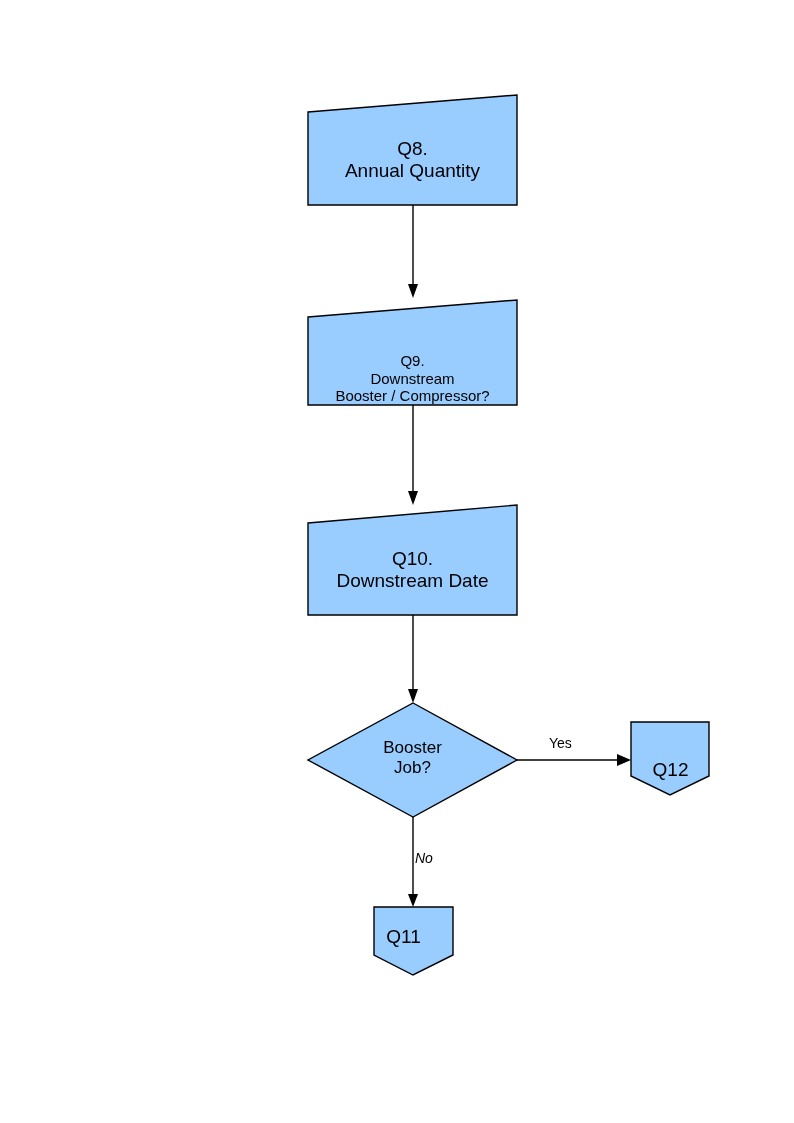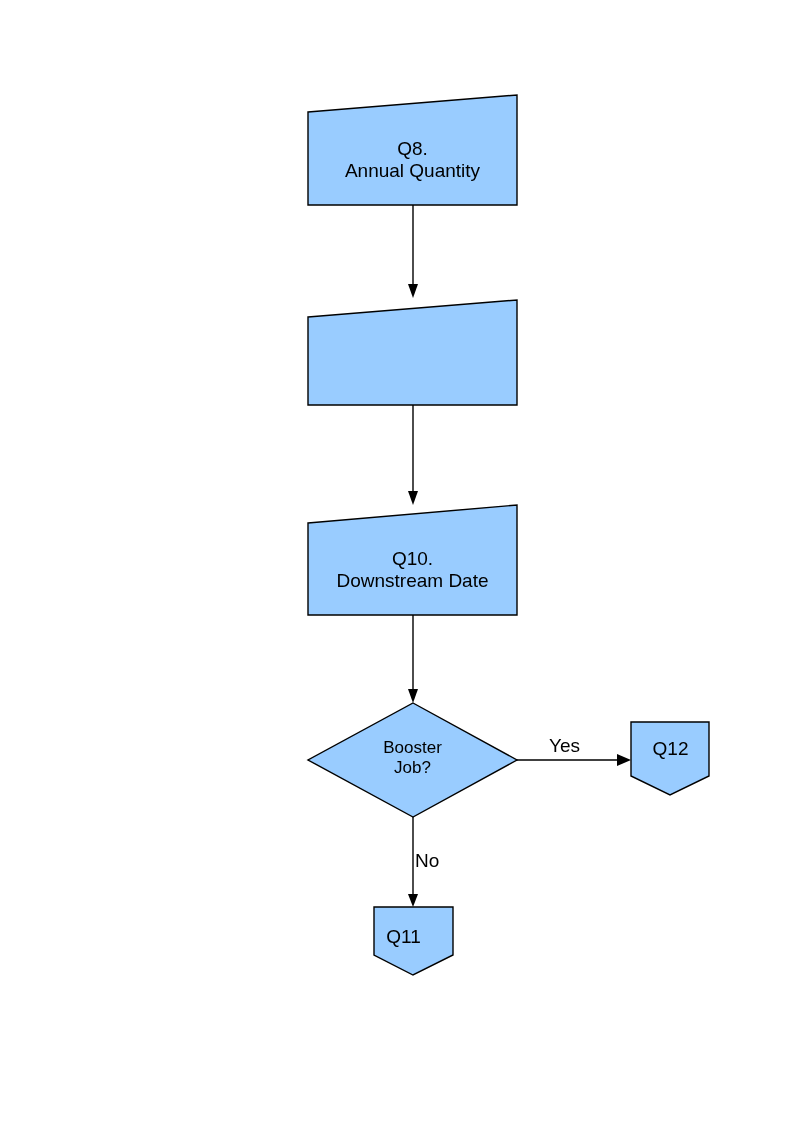--- a/index.html
+++ b/index.html
@@ -31,32 +31,32 @@
     position: absolute;
     text-align: center;
     color: #000000;
     line-height: 1.18;
     white-space: pre;
     pointer-events: none;
   }
   .edge-label {
     position: absolute;
     color: #000000;
-    font-size: 19px;
+    font-size: 14px;
     line-height: 1;
     white-space: pre;
   }
   .lbl-q8   { left: 283px; top: 138px; width: 209px; font-size: 19px; }
   .lbl-q9   { left: 283px; top: 352px; width: 209px; font-size: 15px; }
   .lbl-q10  { left: 283px; top: 548px; width: 209px; font-size: 19px; }
   .lbl-dec  { left: 283px; top: 738px; width: 209px; font-size: 17px; }
   .lbl-q11  { left: 349px; top: 926px; width: 59px;  font-size: 19px; }
-  .lbl-q12  { left: 606px; top: 738px; width: 79px;  font-size: 19px; }
+  .lbl-q12  { left: 606px; top: 759px; width: 79px;  font-size: 19px; }
   .lbl-yes  { left: 524px; top: 736px; }
-  .lbl-no   { left: 390px; top: 851px; }
+  .lbl-no   { left: 390px; top: 851px; font-style: italic; }
 </style>
 </head>
 <body>
 
 <div id="flowchart-canvas">
 
   <svg id="flow-svg" viewBox="0 0 794 1123" xmlns="http://www.w3.org/2000/svg">
 
     <polygon points="283,112 492,95 492,205 283,205" fill="#99CCFF" stroke="#000000" stroke-width="1.4"></polygon>
 
@@ -82,20 +82,23 @@
     <polygon points="383,894 393,894 388,907" fill="#000000"></polygon>
 
     <polygon points="349,907 428,907 428,955 388,975 349,955" fill="#99CCFF" stroke="#000000" stroke-width="1.4"></polygon>
 
     <polygon points="606,722 684,722 684,776 645,795 606,776" fill="#99CCFF" stroke="#000000" stroke-width="1.4"></polygon>
   </svg>
 
   <div class="node-label lbl-q8">Q8.
 Annual Quantity</div>
 
+  <div class="node-label lbl-q9">Q9.
+Downstream
+Booster / Compressor?</div>
 
   <div class="node-label lbl-q10">Q10.
 Downstream Date</div>
 
   <div class="node-label lbl-dec">Booster
 Job?</div>
 
   <div class="node-label lbl-q11">Q11</div>
 
   <div class="node-label lbl-q12">Q12</div>

